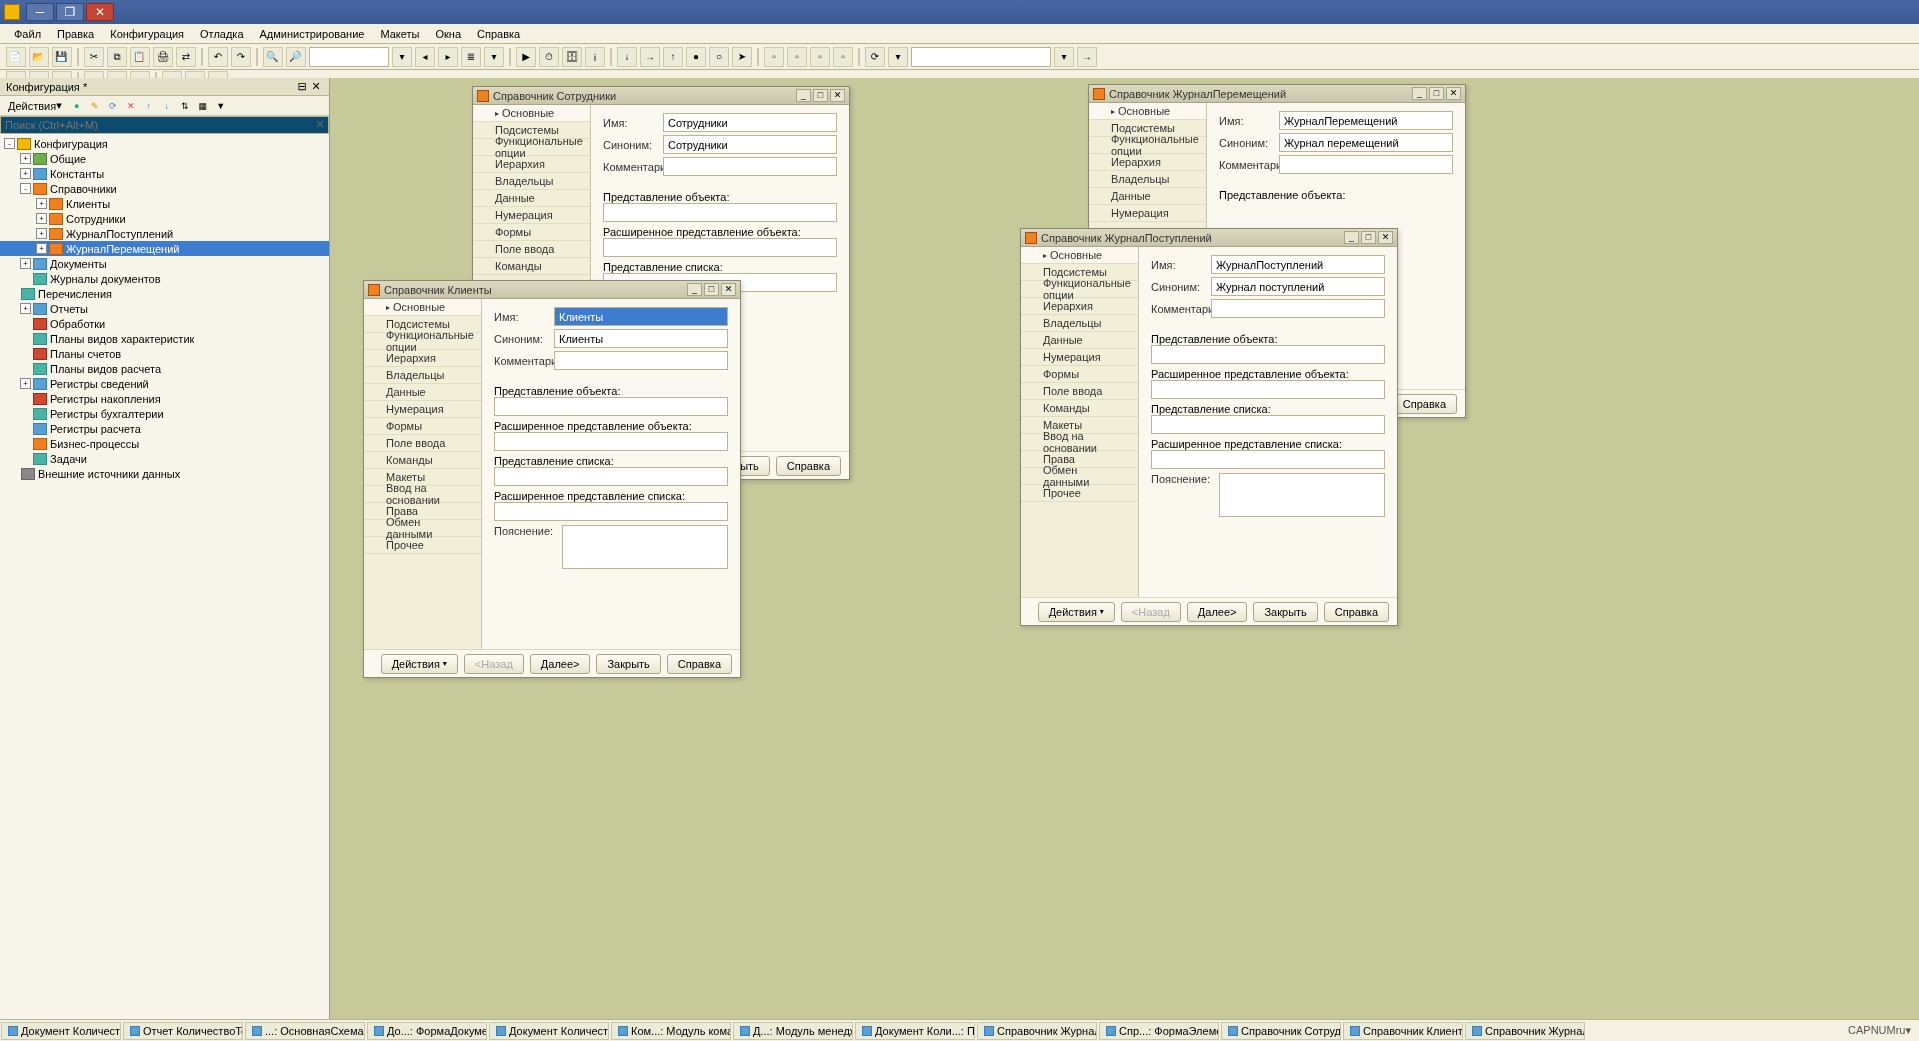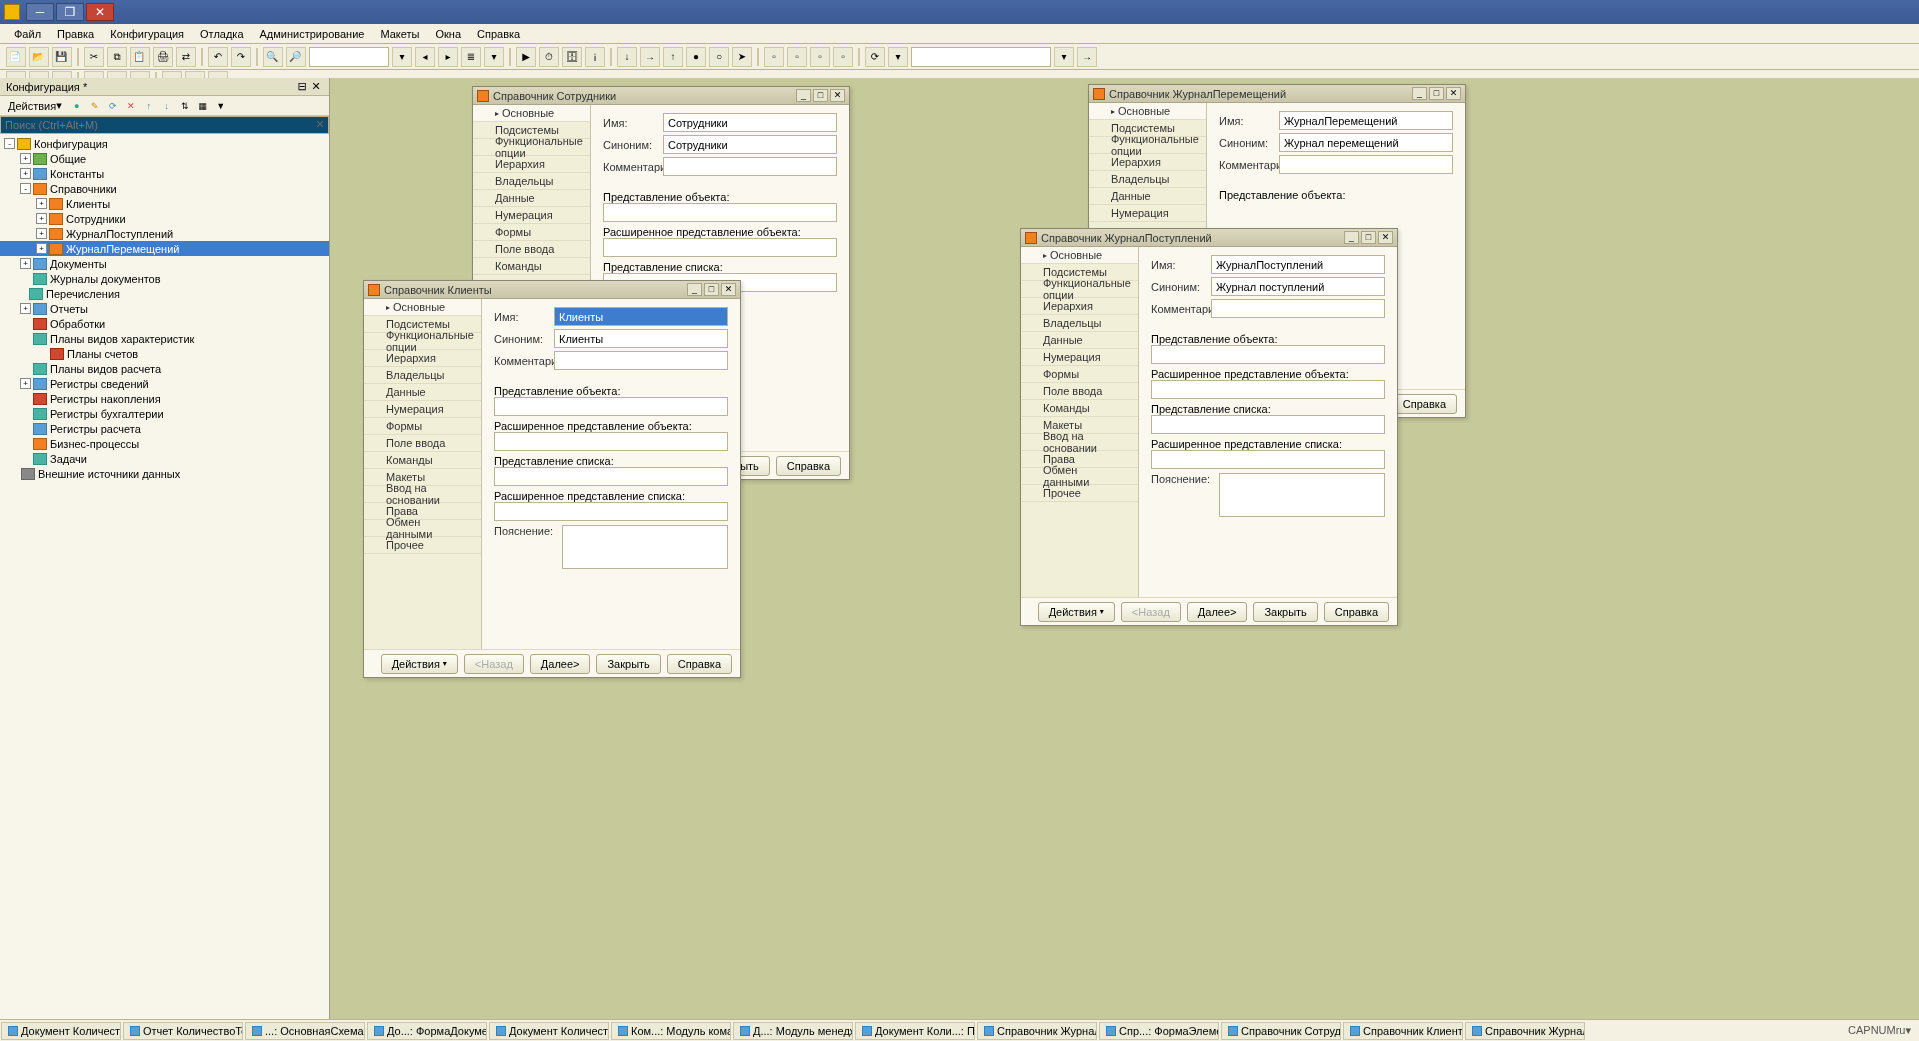--- a/index.html
+++ b/index.html
@@ -218,41 +218,41 @@
         <div class="node" style="padding-left: 20px;">
           <span class="exp">+</span>
           <span class="nicon ic-blue"></span>
           <span>Документы</span>
         </div>
         <div class="node" style="padding-left: 20px;">
           <span class="noexp"></span>
           <span class="nicon ic-teal"></span>
           <span>Журналы документов</span>
         </div>
-        <div class="node" style="padding-left: 16px;">
+        <div class="node" style="padding-left: 8px;">
           <span class="noexp"></span>
           <span class="nicon ic-teal"></span>
           <span>Перечисления</span>
         </div>
         <div class="node" style="padding-left: 20px;">
           <span class="exp">+</span>
           <span class="nicon ic-blue"></span>
           <span>Отчеты</span>
         </div>
         <div class="node" style="padding-left: 20px;">
           <span class="noexp"></span>
           <span class="nicon ic-red"></span>
           <span>Обработки</span>
         </div>
         <div class="node" style="padding-left: 20px;">
           <span class="noexp"></span>
           <span class="nicon ic-teal"></span>
           <span>Планы видов характеристик</span>
         </div>
-        <div class="node" style="padding-left: 37px;">
+        <div class="node" style="padding-left: 20px;">
           <span class="noexp"></span>
           <span class="nicon ic-red"></span>
           <span>Планы счетов</span>
         </div>
         <div class="node" style="padding-left: 20px;">
           <span class="noexp"></span>
           <span class="nicon ic-teal"></span>
           <span>Планы видов расчета</span>
         </div>
         <div class="node" style="padding-left: 20px;">

